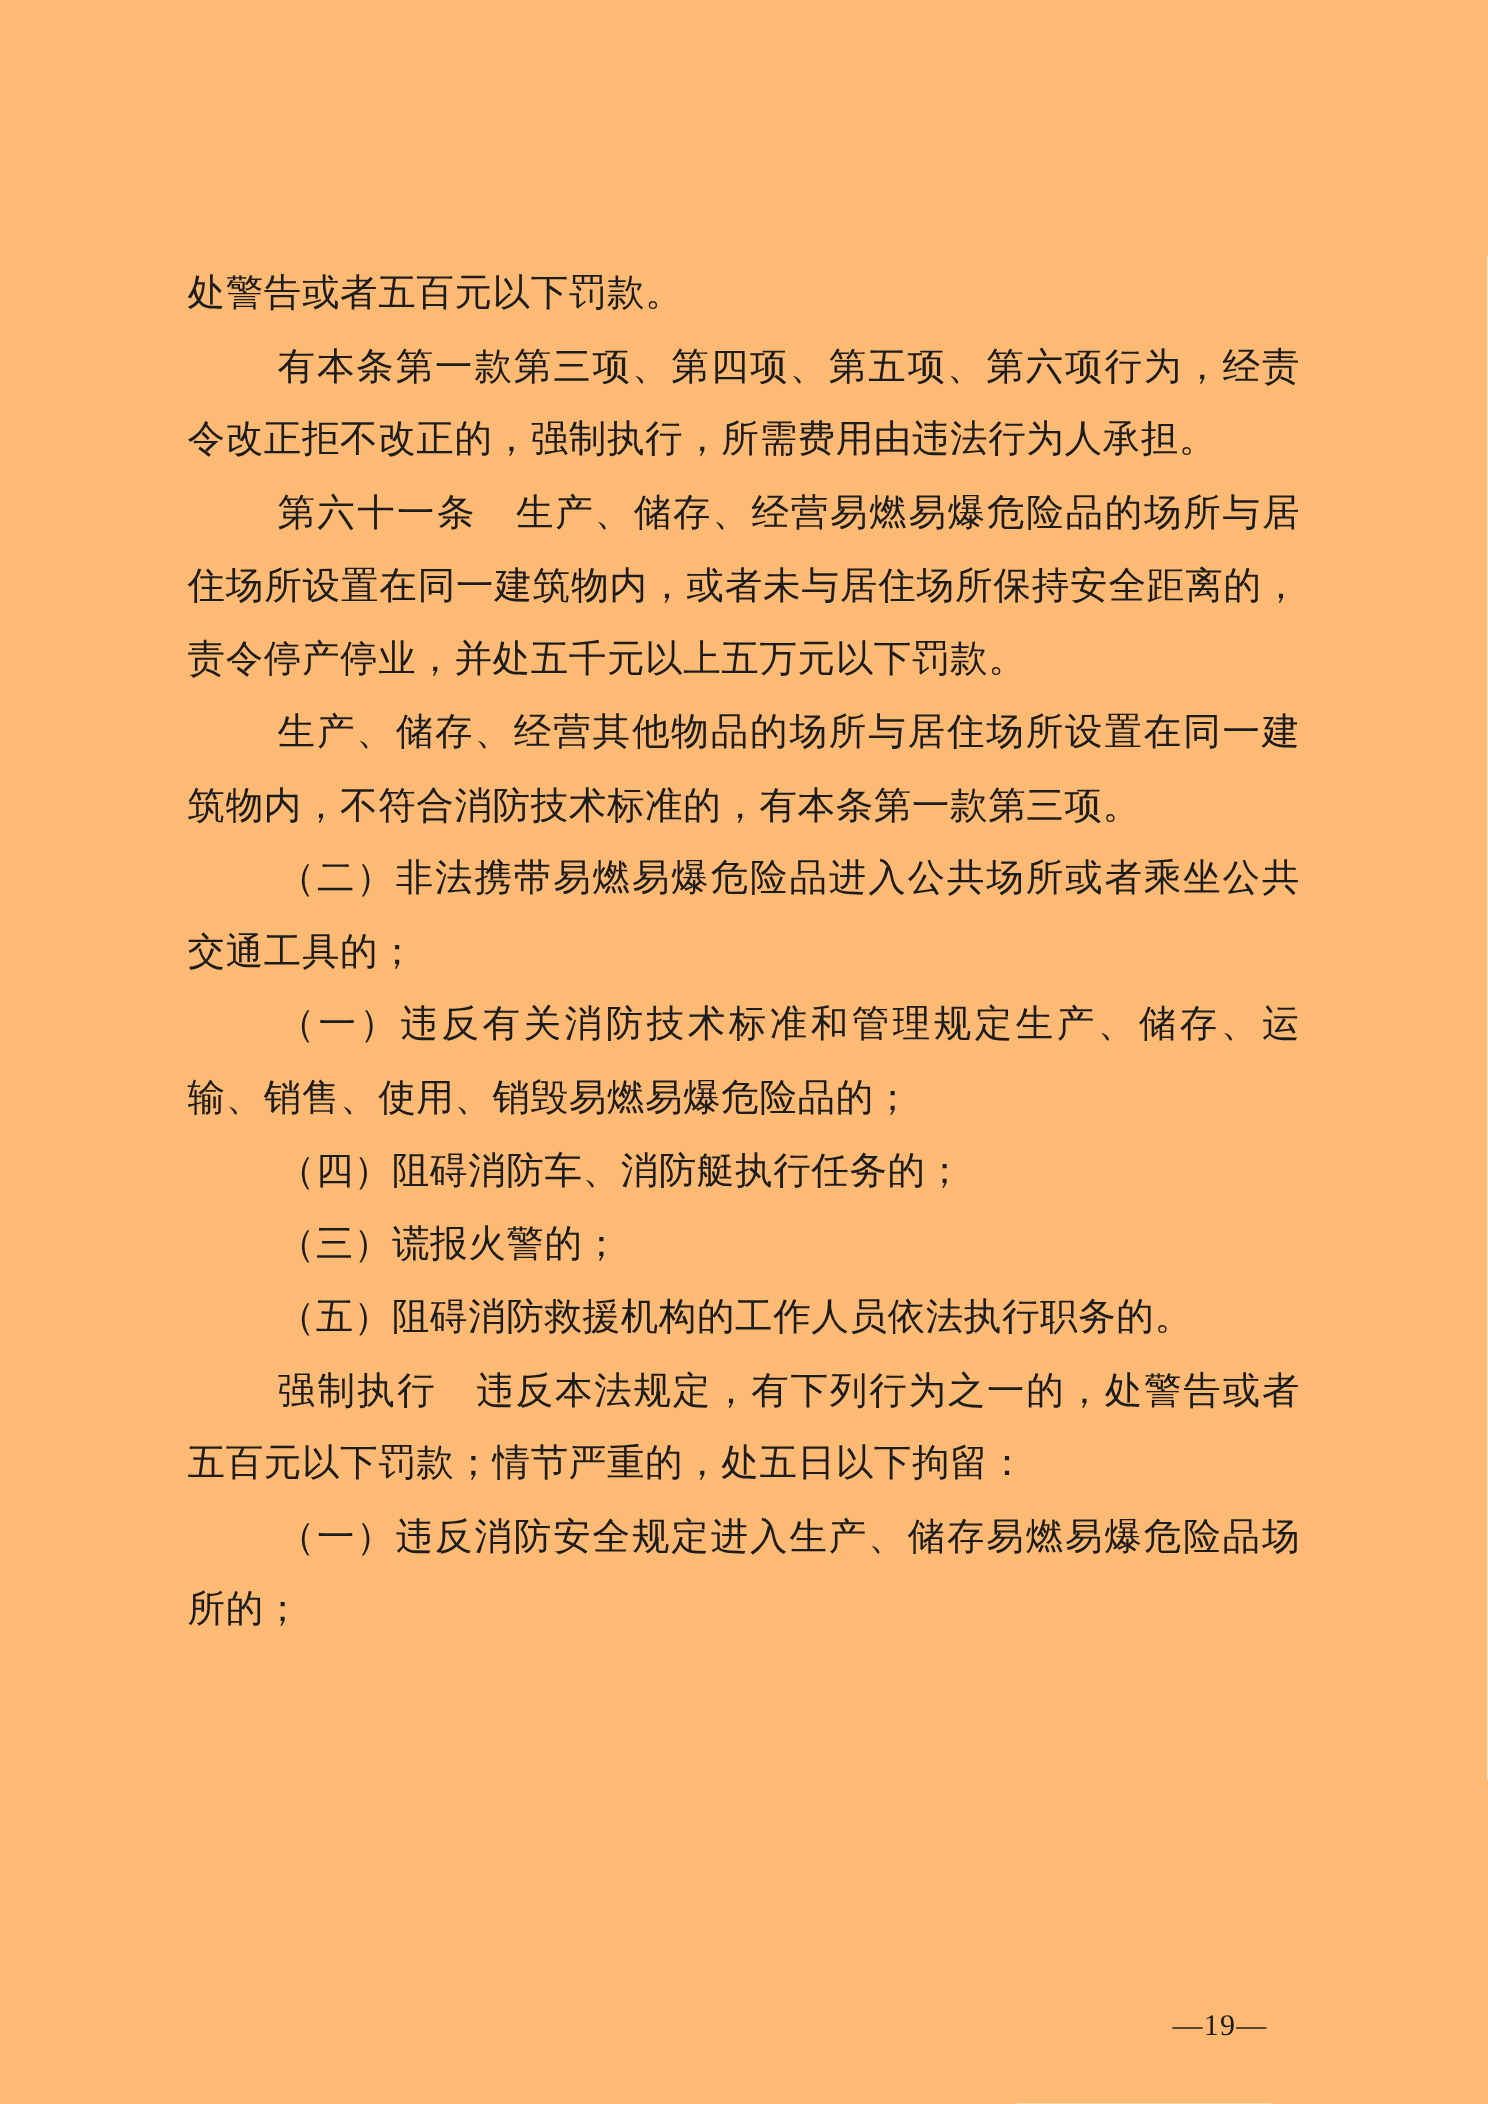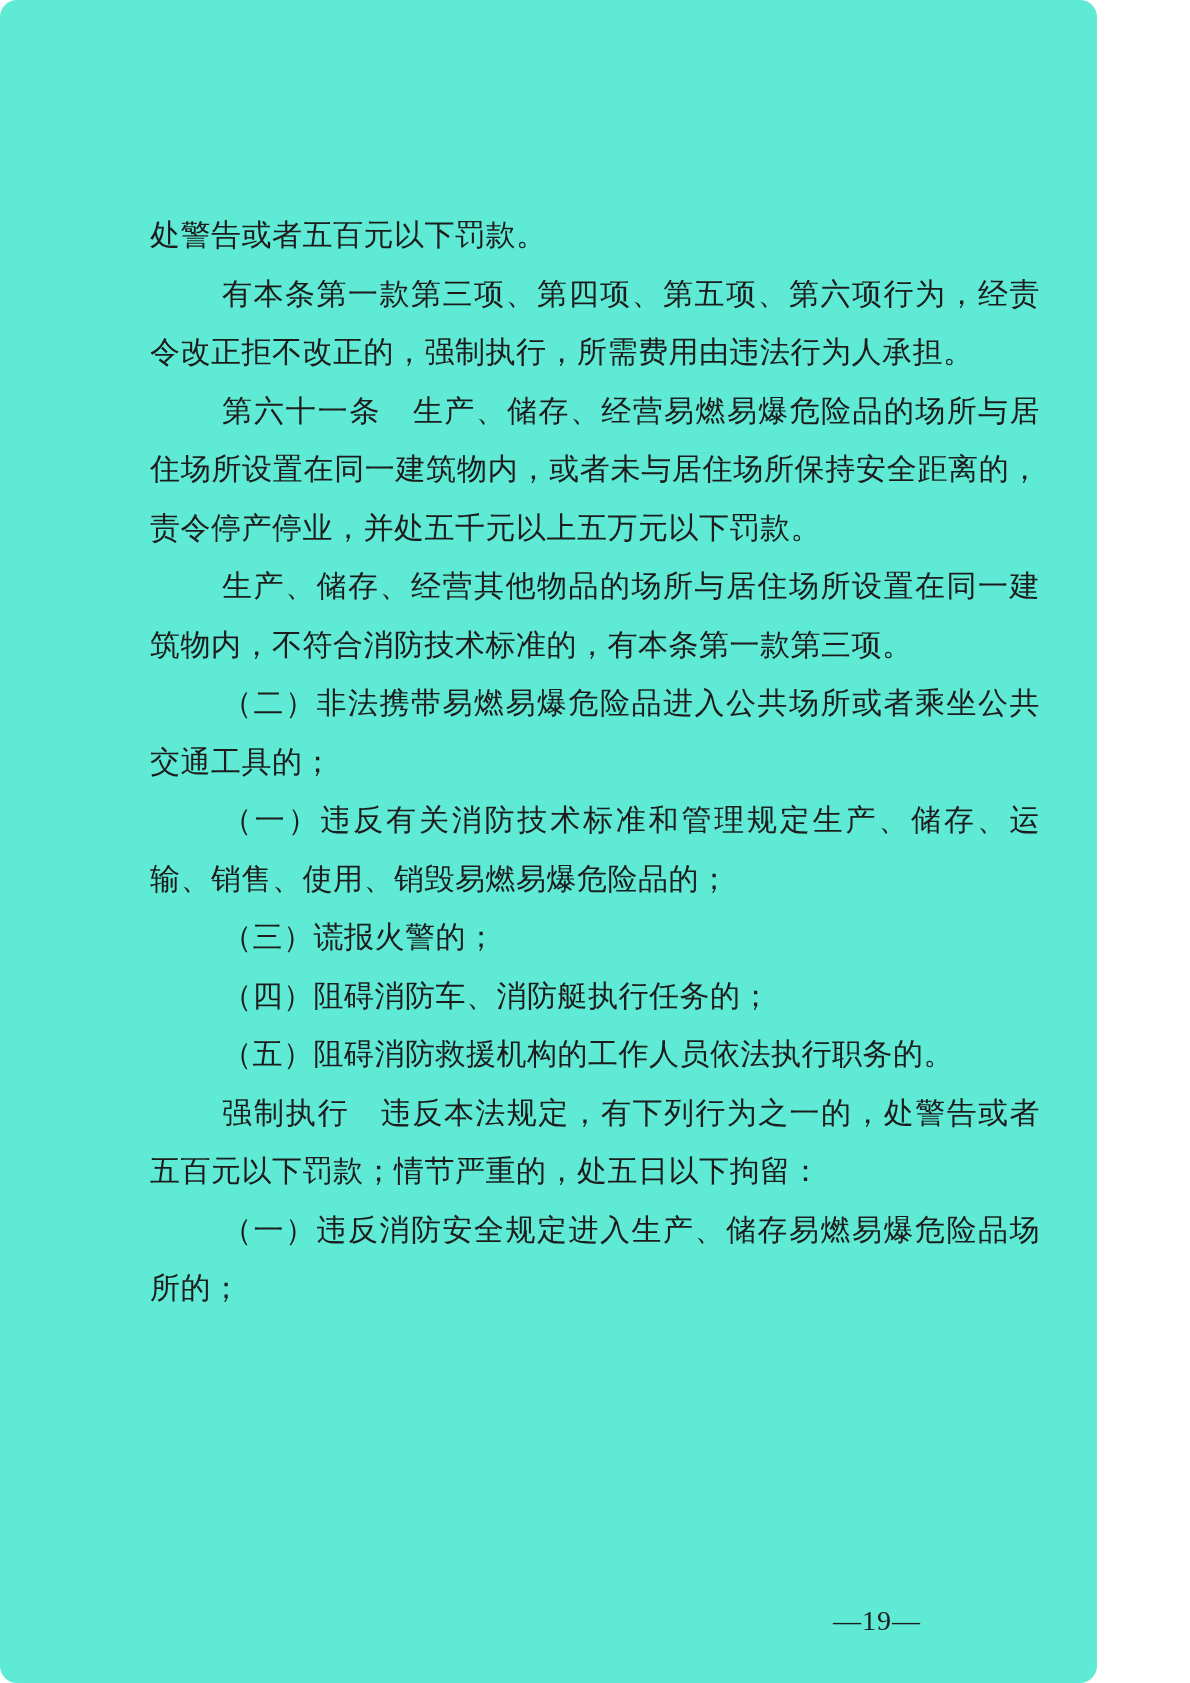--- a/index.html
+++ b/index.html
@@ -2,27 +2,26 @@
 <html><head>
 <meta charset="utf-8">
 <style>
   html, body {
     margin: 0;
     padding: 0;
     background: #ffffff;
   }
   .page {
     position: relative;
-    width: 1097px;
+    width: 1190px;
     height: 1683px;
-    background: #5eead4;
+    background: #fdba74;
     overflow: hidden;
     font-family: "Liberation Serif", "DejaVu Serif", serif;
     color: #1c1c1c;
-    border-radius: 17px;
   }
   .doc-body {
     position: absolute;
     left: 150px;
     top: 206px;
     width: 890px;
     font-size: 30px;
     line-height: 58.5px;
     text-align: justify;
     text-justify: inter-character;
@@ -39,41 +38,41 @@
   }
   .article-label {
     font-family: "Liberation Sans", "DejaVu Sans", sans-serif;
     font-weight: 400;
     letter-spacing: 1px;
   }
   .page-number {
     position: absolute;
     top: 1603px;
     right: 176px;
-    font-size: 28px;
+    font-size: 24px;
     line-height: 36px;
     letter-spacing: 1px;
     color: #1c1c1c;
     font-family: "Liberation Serif", "DejaVu Serif", serif;
   }
 </style>
 </head>
 <body>
 
 <div class="page">
 
   <div class="doc-body">
       <p class="continuation"><span>处警告或者五百元以下罚款。</span></p>
       <p class="body"><span>有本条第一款第三项、第四项、第五项、第六项行为，经责令改正拒不改正的，强制执行，所需费用由违法行为人承担。</span></p>
       <p class="article"><b class="article-label">第六十一条</b><span>　生产、储存、经营易燃易爆危险品的场所与居住场所设置在同一建筑物内，或者未与居住场所保持安全距离的，责令停产停业，并处五千元以上五万元以下罚款。</span></p>
       <p class="body"><span>生产、储存、经营其他物品的场所与居住场所设置在同一建筑物内，不符合消防技术标准的，有本条第一款第三项。</span></p>
       <p class="item"><span>（二）非法携带易燃易爆危险品进入公共场所或者乘坐公共交通工具的；</span></p>
       <p class="item"><span>（一）违反有关消防技术标准和管理规定生产、储存、运输、销售、使用、销毁易燃易爆危险品的；</span></p>
+      <p class="item"><span>（四）阻碍消防车、消防艇执行任务的；</span></p>
       <p class="item"><span>（三）谎报火警的；</span></p>
-      <p class="item"><span>（四）阻碍消防车、消防艇执行任务的；</span></p>
       <p class="item"><span>（五）阻碍消防救援机构的工作人员依法执行职务的。</span></p>
       <p class="article"><b class="article-label">强制执行</b><span>　违反本法规定，有下列行为之一的，处警告或者五百元以下罚款；情节严重的，处五日以下拘留：</span></p>
       <p class="item"><span>（一）违反消防安全规定进入生产、储存易燃易爆危险品场所的；</span></p>
     </div>
 
   <div class="page-number">—19—</div>
 
 </div>
 
 </body></html>

